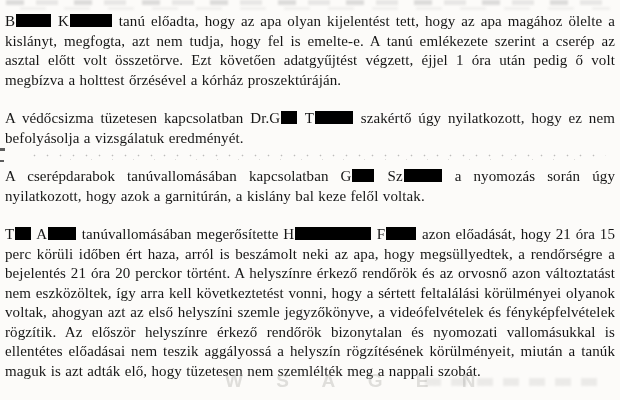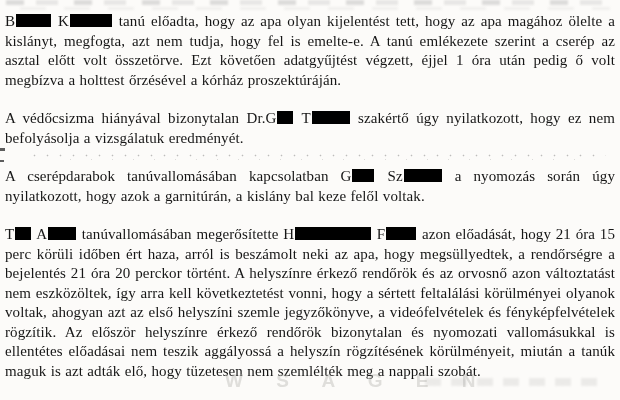--- a/index.html
+++ b/index.html
@@ -113,21 +113,21 @@
   }
 </style>
 </head>
 <body>
 
 <div class="page">
   <div class="ghost-top"></div>
   <div class="ghost-top2"></div>
   <div class="doc-body">
       <p class="para"><span>B</span><span class="redaction" style="width: 35px;"></span><span> K</span><span class="redaction" style="width: 42px;"></span><span> tanú előadta, hogy az apa olyan kijelentést tett, hogy az apa magához ölelte a kislányt, megfogta, azt nem tudja, hogy fel is emelte-e. A tanú emlékezete szerint a cserép az asztal előtt volt összetörve. Ezt követően adatgyűjtést végzett, éjjel 1 óra után pedig ő volt megbízva a holttest őrzésével a kórház proszektúráján.</span></p>
-      <p class="para"><span>A védőcsizma hiányával bizonytalan Dr.G</span><span class="redaction" style="width: 16px;"></span><span> T</span><span class="redaction" style="width: 38px;"></span><span> szakértő úgy nyilatkozott, hogy ez nem befolyásolja a vizsgálatuk eredményét.</span></p>
+      <p class="para"><span>A védőcsizma tüzetesen kapcsolatban Dr.G</span><span class="redaction" style="width: 16px;"></span><span> T</span><span class="redaction" style="width: 38px;"></span><span> szakértő úgy nyilatkozott, hogy ez nem befolyásolja a vizsgálatuk eredményét.</span></p>
       <p class="para"><span>A cserépdarabok tanúvallomásában kapcsolatban G</span><span class="redaction" style="width: 22px;"></span><span> Sz</span><span class="redaction" style="width: 38px;"></span><span> a nyomozás során úgy nyilatkozott, hogy azok a garnitúrán, a kislány bal keze felől voltak.</span></p>
       <p class="para"><span>T</span><span class="redaction" style="width: 16px;"></span><span> A</span><span class="redaction" style="width: 28px;"></span><span> tanúvallomásában megerősítette H</span><span class="redaction" style="width: 76px;"></span><span> F</span><span class="redaction" style="width: 30px;"></span><span> azon előadását, hogy 21 óra 15 perc körüli időben ért haza, arról is beszámolt neki az apa, hogy megsüllyedtek, a rendőrségre a bejelentés 21 óra 20 perckor történt. A helyszínre érkező rendőrök és az orvosnő azon változtatást nem eszközöltek, így arra kell következtetést vonni, hogy a sértett feltalálási körülményei olyanok voltak, ahogyan azt az első helyszíni szemle jegyzőkönyve, a videófelvételek és fényképfelvételek rögzítik. Az először helyszínre érkező rendőrök bizonytalan és nyomozati vallomásukkal is ellentétes előadásai nem teszik aggályossá a helyszín rögzítésének körülményeit, miután a tanúk maguk is azt adták elő, hogy tüzetesen nem szemlélték meg a nappali szobát.</span></p>
     </div>
   <div class="speckle-row"></div>
   <div class="speckle-row2"></div>
   <div class="edge-mark m1"></div>
   <div class="edge-mark m2"></div>
   <div class="watermark">W S   A G E N</div>
   <div class="smudge-br"></div>
 </div>

